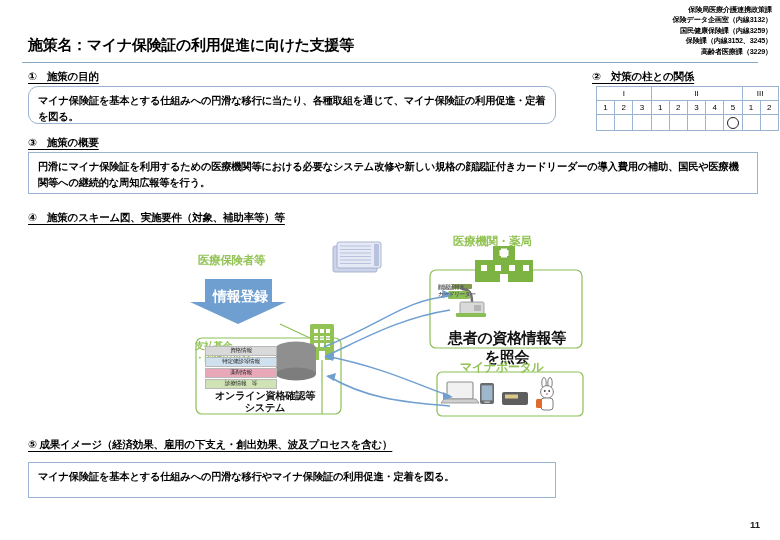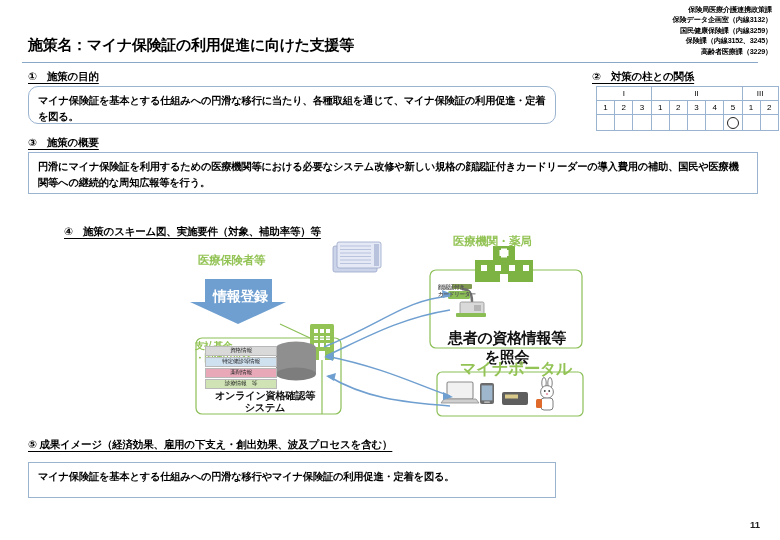--- a/index.html
+++ b/index.html
@@ -47,21 +47,21 @@
     position:absolute;
     font-size:10.5px;font-weight:bold;
     text-decoration:underline;
     text-underline-offset:2.5px;
     letter-spacing:-0.2px;
     white-space:nowrap;
   }
   #h1{left:28px;top:70px;}
   #h2{left:592px;top:70px;}
   #h3{left:28px;top:136px;}
-  #h4{left:28px;top:225px;margin-left:36px;}
+  #h4{left:28px;top:211px;}
   #h5{left:28px;top:438px;}
 
   
   .cbox{
     position:absolute;
     border:1px solid #9ab3d0;
     background:#fff;
     box-sizing:border-box;
     font-size:10.3px;
     line-height:1.55;
@@ -129,21 +129,21 @@
     left:303px;top:8px;
     font-size:11.5px;color:#92c354;
   }
   .lbl-ref{
     left:295px;top:103px;
     font-size:15px;color:#111;text-align:center;line-height:1.25;
     width:124px;
   }
   .lbl-portal{
     left:310px;top:133px;
-    font-size:16px;color:#92c354;
+    font-size:12px;color:#92c354;
   }
   .lbl-reader{
     left:288px;top:58px;
     font-size:5.6px;color:#555;line-height:1.25;
   }
   .lbl-reg{
     left:63px;top:62px;
     font-size:14px;color:#ffffff;font-weight:bold;letter-spacing:-0.3px;
   }
 

